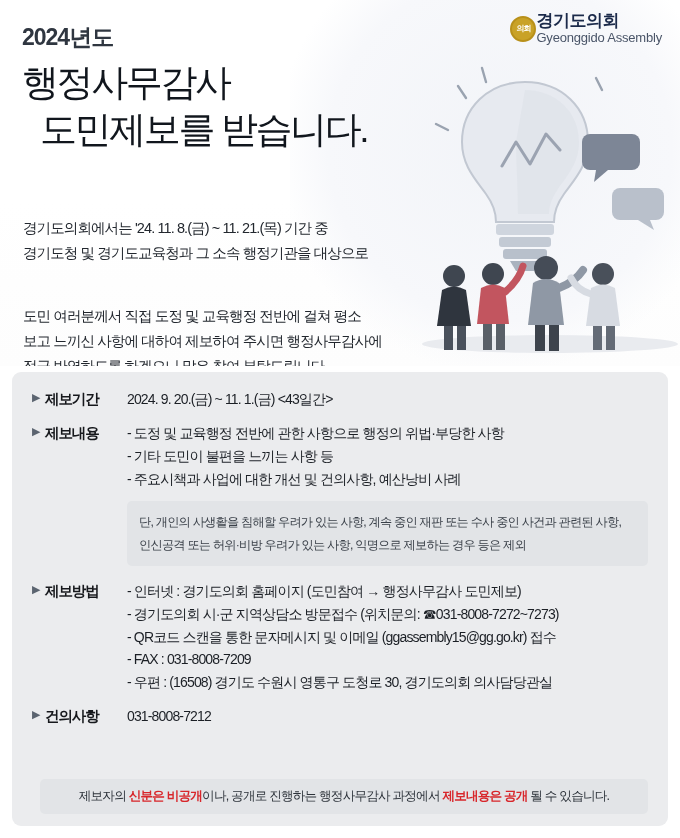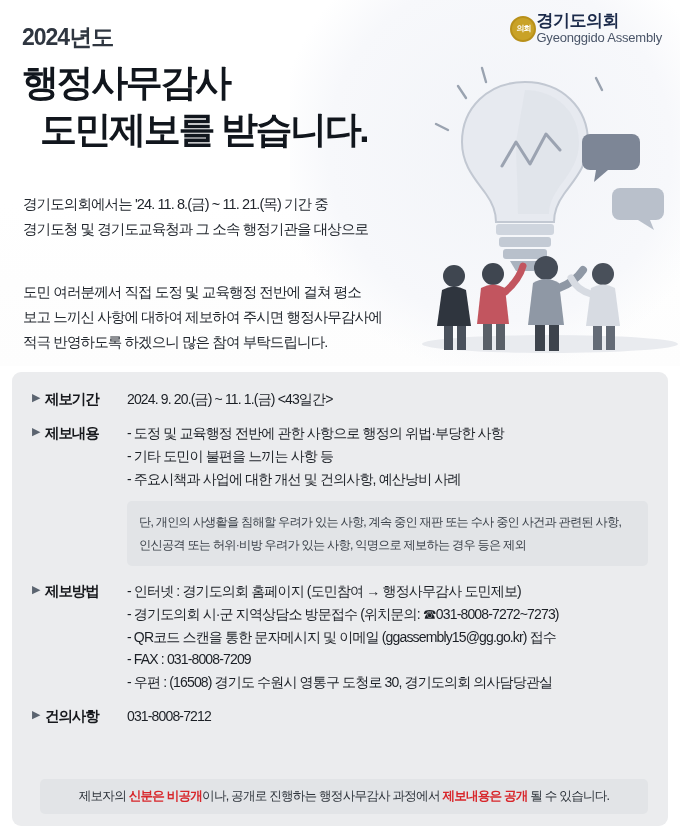--- a/index.html
+++ b/index.html
@@ -80,35 +80,36 @@
   }
   .t-year {
     font-size: 23px;
     color: #2f3640;
     font-weight: bold;
     letter-spacing: -1px;
     margin-bottom: 6px;
   }
   .t-main1, .t-main2 {
     font-size: 37px;
-    font-weight: bold;
+    font-weight: normal;
     color: #11161d;
     letter-spacing: -2.4px;
     line-height: 1.28;
   }
   .t-main2 { padding-left: 18px; }
 
   .para {
     position: absolute;
     left: 23px;
     z-index: 5;
     font-size: 14.5px;
     color: #22272e;
     letter-spacing: -0.9px;
     line-height: 1.72;
+    margin-top: 24px;
   }
   .para-1 { top: 192px; }
   .para-2 { top: 280px; }
 
   
   .illus {
     position: absolute;
     right: 0;
     top: 38px;
     width: 330px;

